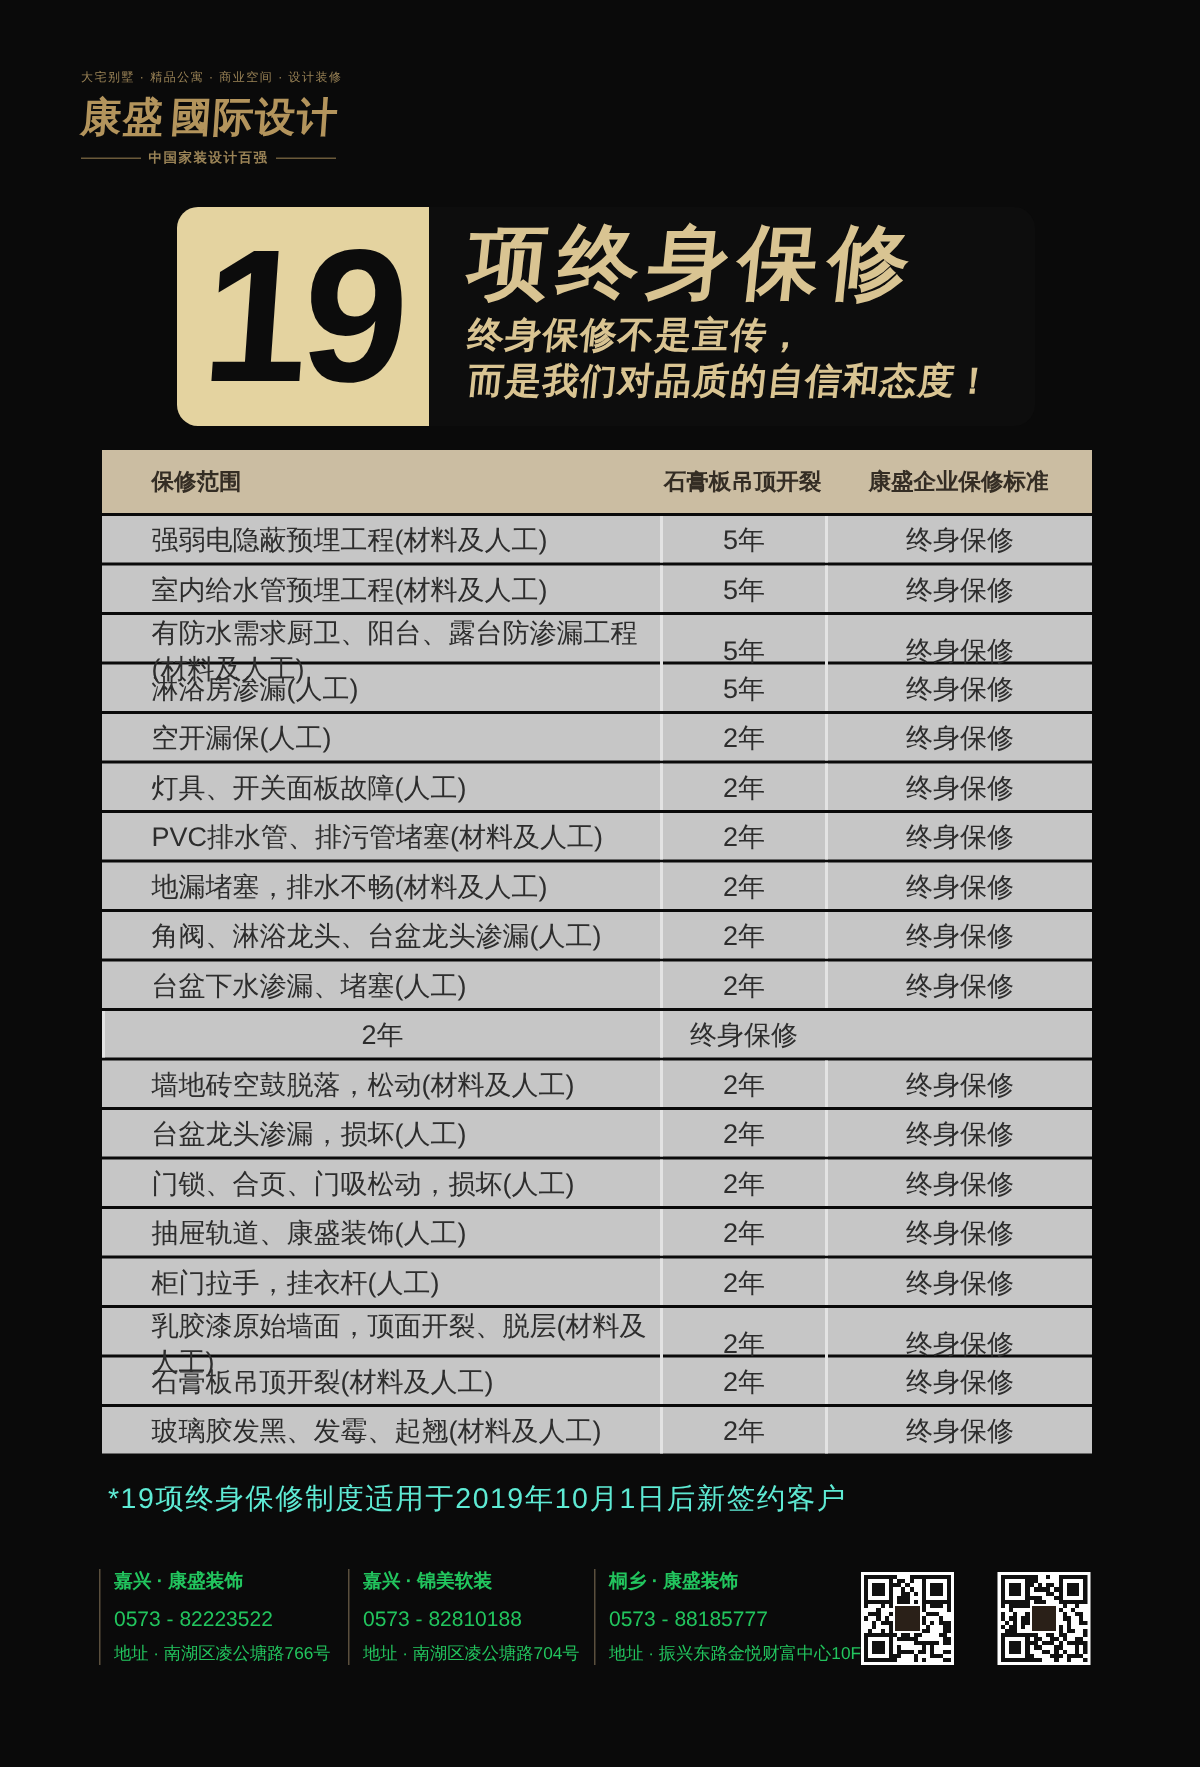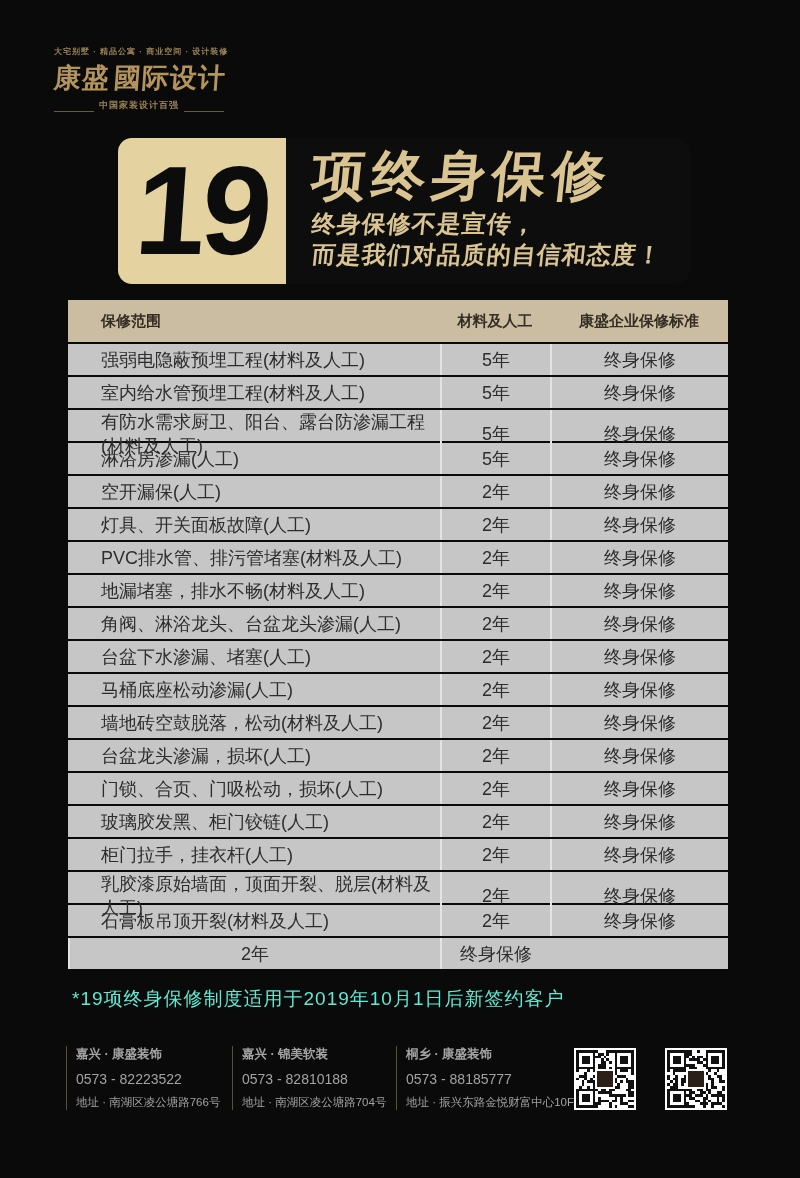--- a/index.html
+++ b/index.html
@@ -3,25 +3,25 @@
 <meta charset="utf-8">
 <style>
   html,body{margin:0;padding:0;background:#000;}
   .poster{
     position:relative;width:800px;height:1178px;margin:0 auto;
     background:#0a0a0a;overflow:hidden;
     font-family:"Liberation Sans","DejaVu Sans",sans-serif;
   }
   
   .logo{position:absolute;left:54px;top:46px;width:170px;text-align:center;}
-  .logo-tagline{font-size:8px;letter-spacing:1px;color:#9a8356;font-weight:bold;white-space:nowrap;}
+  .logo-tagline{font-size:8px;letter-spacing:1px;color:#9a8356;font-weight:normal;white-space:nowrap;}
   .logo-brand{margin-top:3px;color:#b3945c;font-weight:900;font-size:27px;white-space:nowrap;
     transform:skewX(-4deg);letter-spacing:1px;}
   .logo-brand .b2{margin-left:4px;}
-  .logo-sub{margin-top:3px;display:flex;align-items:flex-end;gap:5px;}
+  .logo-sub{margin-top:3px;display:flex;align-items:center;gap:5px;}
   .logo-sub .line{flex:1;height:1px;background:#6b5a3a;}
   .logo-sub .txt{font-size:9px;color:#9a8356;font-weight:bold;white-space:nowrap;letter-spacing:1px;}
   
   .hero{position:absolute;left:118px;top:138px;width:572px;height:146px;
     display:flex;border-radius:14px;overflow:hidden;}
   .hero-num{width:168px;background:#e4d3a0;color:#0c0c0c;display:flex;
     align-items:center;justify-content:center;font-weight:900;
     font-size:126px;line-height:126px;transform:none;}
   .hero-num span{transform:skewX(-4deg);letter-spacing:-4px;}
   .hero-right{flex:1;background:#0d0d0d;padding:4px 0 0 26px;}
@@ -40,21 +40,21 @@
     font-weight:400;margin-top:2px;}
   .t-body .t-row>div{display:flex;align-items:center;}
   .t-body .c1{padding-left:33px;}
   .t-body .c2,.t-body .c3{justify-content:center;border-left:2px solid #e3e3e3;}
   
   .footnote{position:absolute;left:72px;top:986px;color:#5eead4;font-size:19px;
     letter-spacing:1px;white-space:nowrap;}
   
   .contacts{position:absolute;left:0;top:1046px;width:100%;}
   .contact-col{position:absolute;border-left:1px solid #5a4f3d;padding-left:9px;height:64px;
-    display:flex;flex-direction:column;justify-content:space-between;color:#a3a3a3;}
+    display:flex;flex-direction:column;justify-content:space-between;color:#22c55e;}
   .contact-col .name{font-size:12.5px;font-weight:bold;white-space:nowrap;}
   .contact-col .phone{font-size:14px;white-space:nowrap;}
   .contact-col .addr{font-size:11.5px;white-space:nowrap;}
   .col-0{left:66px;width:155px;}
   .col-1{left:232px;width:150px;}
   .col-2{left:396px;width:172px;}
   
   .qr{position:absolute;top:1048px;width:62px;height:62px;background:#fff;padding:2px;box-sizing:border-box;}
   .qr svg{display:block;width:100%;height:100%;}
   .qr-0{left:574px;}
@@ -84,21 +84,21 @@
     <div class="hero-right">
       <div class="hero-title">项终身保修</div>
       <div class="hero-slogan">终身保修不是宣传，</div>
       <div class="hero-slogan">而是我们对品质的自信和态度！</div>
     </div>
   </div>
 
   <div class="wtable">
     <div class="t-head">
       <div class="c1">保修范围</div>
-      <div class="c2">材料及人工</div>
+      <div class="c2">石膏板吊顶开裂</div>
       <div class="c3">康盛企业保修标准</div>
     </div>
     <div class="t-body" id="t-body">
         <div class="t-row">
           <div class="c1">强弱电隐蔽预埋工程(材料及人工)</div>
           <div class="c2">5年</div>
           <div class="c3">终身保修</div>
         </div>
         <div class="t-row">
           <div class="c1">室内给水管预埋工程(材料及人工)</div>
@@ -139,60 +139,60 @@
           <div class="c1">角阀、淋浴龙头、台盆龙头渗漏(人工)</div>
           <div class="c2">2年</div>
           <div class="c3">终身保修</div>
         </div>
         <div class="t-row">
           <div class="c1">台盆下水渗漏、堵塞(人工)</div>
           <div class="c2">2年</div>
           <div class="c3">终身保修</div>
         </div>
         <div class="t-row">
-          <div class="c1">马桶底座松动渗漏(人工)</div>
           <div class="c2">2年</div>
           <div class="c3">终身保修</div>
         </div>
         <div class="t-row">
           <div class="c1">墙地砖空鼓脱落，松动(材料及人工)</div>
           <div class="c2">2年</div>
           <div class="c3">终身保修</div>
         </div>
         <div class="t-row">
           <div class="c1">台盆龙头渗漏，损坏(人工)</div>
           <div class="c2">2年</div>
           <div class="c3">终身保修</div>
         </div>
         <div class="t-row">
           <div class="c1">门锁、合页、门吸松动，损坏(人工)</div>
           <div class="c2">2年</div>
           <div class="c3">终身保修</div>
         </div>
         <div class="t-row">
-          <div class="c1">玻璃胶发黑、柜门铰链(人工)</div>
+          <div class="c1">抽屉轨道、康盛装饰(人工)</div>
           <div class="c2">2年</div>
           <div class="c3">终身保修</div>
         </div>
         <div class="t-row">
           <div class="c1">柜门拉手，挂衣杆(人工)</div>
           <div class="c2">2年</div>
           <div class="c3">终身保修</div>
         </div>
         <div class="t-row">
           <div class="c1">乳胶漆原始墙面，顶面开裂、脱层(材料及人工)</div>
           <div class="c2">2年</div>
           <div class="c3">终身保修</div>
         </div>
         <div class="t-row">
           <div class="c1">石膏板吊顶开裂(材料及人工)</div>
           <div class="c2">2年</div>
           <div class="c3">终身保修</div>
         </div>
         <div class="t-row">
+          <div class="c1">玻璃胶发黑、发霉、起翘(材料及人工)</div>
           <div class="c2">2年</div>
           <div class="c3">终身保修</div>
         </div>
       </div>
   </div>
 
   <div class="footnote">*19项终身保修制度适用于2019年10月1日后新签约客户</div>
 
   <div class="contacts" id="contacts">
       <div class="contact-col col-0">

